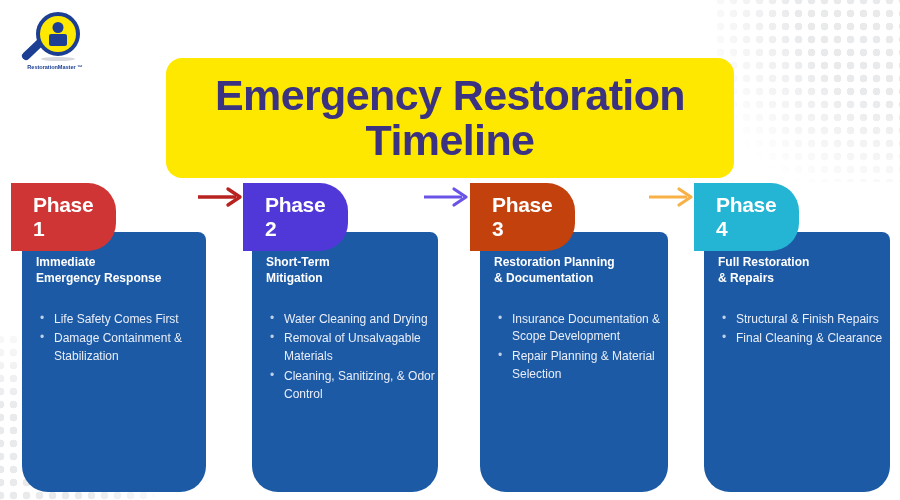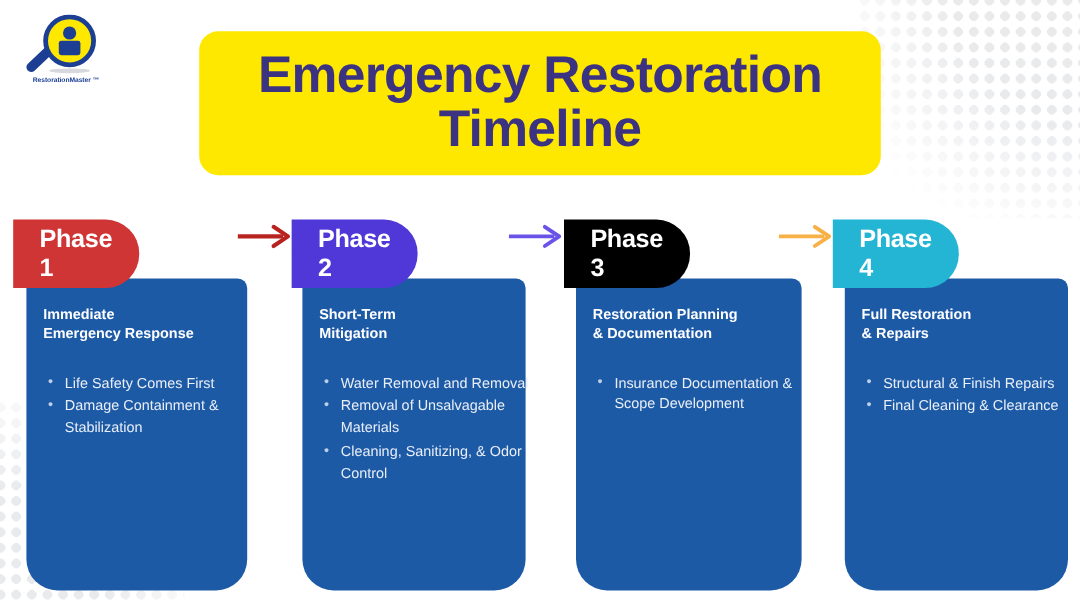--- a/index.html
+++ b/index.html
@@ -98,21 +98,21 @@
   .card {
     position: absolute;
     top: 49px;
     background: #1c5aa6;
     border-radius: 8px 8px 26px 26px;
   }
   .badge {
     position: absolute;
     left: 0;
     top: 0;
-    height: 57px;
+    height: 68px;
     border-radius: 0 28px 28px 0;
     display: flex;
     align-items: center;
     color: #ffffff;
     font-size: 21px;
     font-weight: bold;
     letter-spacing: -0.3px;
     padding-left: 22px;
     padding-right: 30px;
     box-sizing: border-box;
@@ -173,21 +173,21 @@
     <svg id="logo-mark" width="62" height="54" viewBox="0 0 62 54">
       <line x1="6" y1="44" x2="26" y2="25" stroke="#1c3f94" stroke-width="8" stroke-linecap="round"></line>
       <circle cx="38" cy="22" r="20" fill="#ffe800" stroke="#1c3f94" stroke-width="4"></circle>
       <path d="M38 10 a5.5 5.5 0 0 1 5.5 5.5 a5.5 5.5 0 0 1 -11 0 A5.5 5.5 0 0 1 38 10 Z" fill="#1c3f94"></path>
       <rect x="29" y="22" width="18" height="12" rx="2" fill="#1c3f94"></rect>
       <ellipse cx="38" cy="47" rx="17" ry="2" fill="#d6d8dd"></ellipse>
     </svg>
     <div id="logo-text">RestorationMaster ™</div>
   </div>
 
-  <div id="title-banner" style="background: rgb(255, 232, 0);">
+  <div id="title-banner" style="background: rgb(255, 232, 0); margin-top: 32px;">
     <div id="title-text" style="color: rgb(59, 50, 129);">
       <span>Emergency Restoration</span><br>
       <span>Timeline</span>
     </div>
   </div>
 
   <div class="phase" id="phase-1" style="left:11px; width:195px;">
     <div class="card" style="left: 11px; width: 184px; height: 260px; background: rgb(28, 90, 166);"></div>
     <div class="badge" id="badge-1" style="width: 105px; background: rgb(208, 53, 53);">
       <span>Phase 1</span>
@@ -213,44 +213,45 @@
     <div class="card" style="left: 9px; width: 186px; height: 260px; background: rgb(28, 90, 166);"></div>
     <div class="badge" id="badge-2" style="width: 105px; background: rgb(80, 56, 216);">
       <span>Phase 2</span>
     </div>
     <div class="card-body" style="left:23px; width:175px;">
       <div class="card-title">
         <span>Short-Term</span><br>
         <span>Mitigation</span>
       </div>
       <ul class="bullets">
-        <li>Water Removal and Removal</li>
+        <li>Water Cleaning and Drying</li>
         <li>Removal of Unsalvagable Materials</li>
         <li>Cleaning, Sanitizing, &amp; Odor Control</li>
       </ul>
     </div>
   </div>
 
   <svg class="arrow" id="arrow-2" style="left:424px; width:48px;" viewBox="0 0 48 22">
     <line x1="0" y1="11" x2="38" y2="11" stroke="#6a54e8" stroke-width="3.2"></line>
     <polyline points="30,3 42,11 30,19" fill="none" stroke="#6a54e8" stroke-width="3.2" stroke-linecap="round" stroke-linejoin="round"></polyline>
   </svg>
 
   <div class="phase" id="phase-3" style="left:470px; width:198px;">
     <div class="card" style="left: 10px; width: 188px; height: 260px; background: rgb(28, 90, 166);"></div>
-    <div class="badge" id="badge-3" style="width: 105px; background: #000000;">
+    <div class="badge" id="badge-3" style="width: 105px; background: #c2410c;">
       <span>Phase 3</span>
     </div>
     <div class="card-body" style="left:24px; width:178px;">
       <div class="card-title">
         <span>Restoration Planning</span><br>
         <span>&amp; Documentation</span>
       </div>
       <ul class="bullets">
         <li>Insurance Documentation &amp; Scope Development</li>
+        <li>Repair Planning &amp; Material Selection</li>
       </ul>
     </div>
   </div>
 
   <svg class="arrow" id="arrow-3" style="left:649px; width:48px;" viewBox="0 0 48 22">
     <line x1="0" y1="11" x2="38" y2="11" stroke="#f7b147" stroke-width="3.2"></line>
     <polyline points="30,3 42,11 30,19" fill="none" stroke="#f7b147" stroke-width="3.2" stroke-linecap="round" stroke-linejoin="round"></polyline>
   </svg>
 
   <div class="phase" id="phase-4" style="left:694px; width:196px;">

